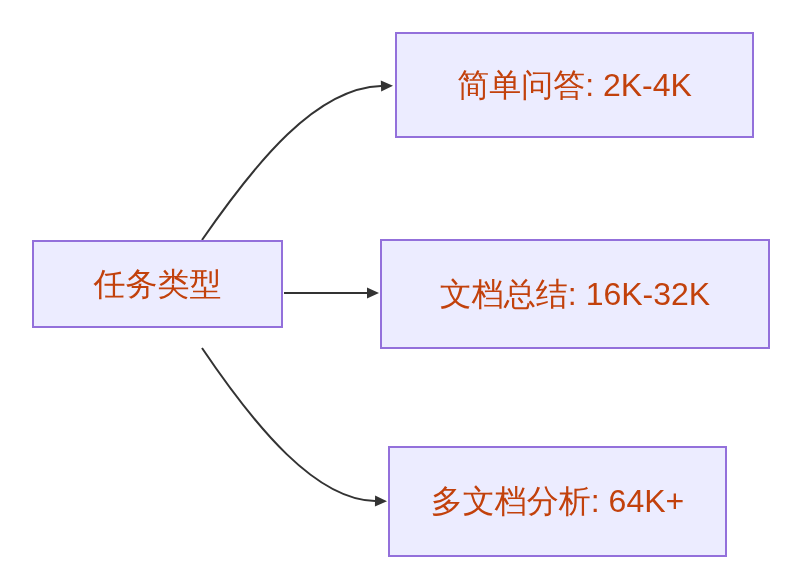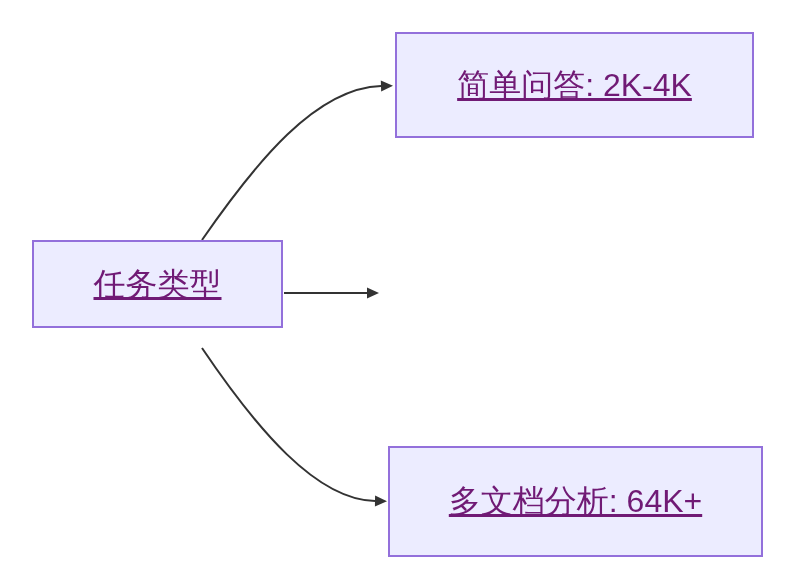--- a/index.html
+++ b/index.html
@@ -23,31 +23,30 @@
     height: 572px;
   }
   .node {
     position: absolute;
     box-sizing: border-box;
     background: #ECECFF;
     border: 2px solid #9370DB;
     display: flex;
     align-items: center;
     justify-content: center;
-    color: #701a75;
+    color: #c2410c;
     font-size: 32px;
     line-height: 1.2;
     white-space: nowrap;
     text-align: center;
-    text-decoration: underline;
   }
   .node-task-type   { left: 32px;  top: 240px; width: 251px; height: 88px; }
   .node-simple-qa   { left: 395px; top: 32px;  width: 359px; height: 106px; }
   .node-doc-summary { left: 380px; top: 239px; width: 390px; height: 110px; }
-  .node-multi-doc   { left: 388px; top: 446px; width: 375px; height: 111px; }
+  .node-multi-doc   { left: 388px; top: 446px; width: 339px; height: 111px; }
 </style>
 </head>
 <body>
 
 <div class="canvas">
 
   <svg class="edges-layer" width="787" height="572" viewBox="0 0 787 572" xmlns="http://www.w3.org/2000/svg">
     <defs>
       <marker id="arrowhead" markerWidth="15" markerHeight="14" refX="1" refY="6.5" orient="auto" markerUnits="userSpaceOnUse">
         <path d="M 1 1 L 13 6.5 L 1 12 Z" fill="#333333"></path>
@@ -59,18 +58,21 @@
   </svg>
 
   <div class="node node-task-type">
     <span>任务类型</span>
   </div>
 
   <div class="node node-simple-qa">
     <span>简单问答: 2K-4K</span>
   </div>
 
+  <div class="node node-doc-summary">
+    <span>文档总结: 16K-32K</span>
+  </div>
 
   <div class="node node-multi-doc">
     <span>多文档分析: 64K+</span>
   </div>
 
 </div>
 
 </body></html>

